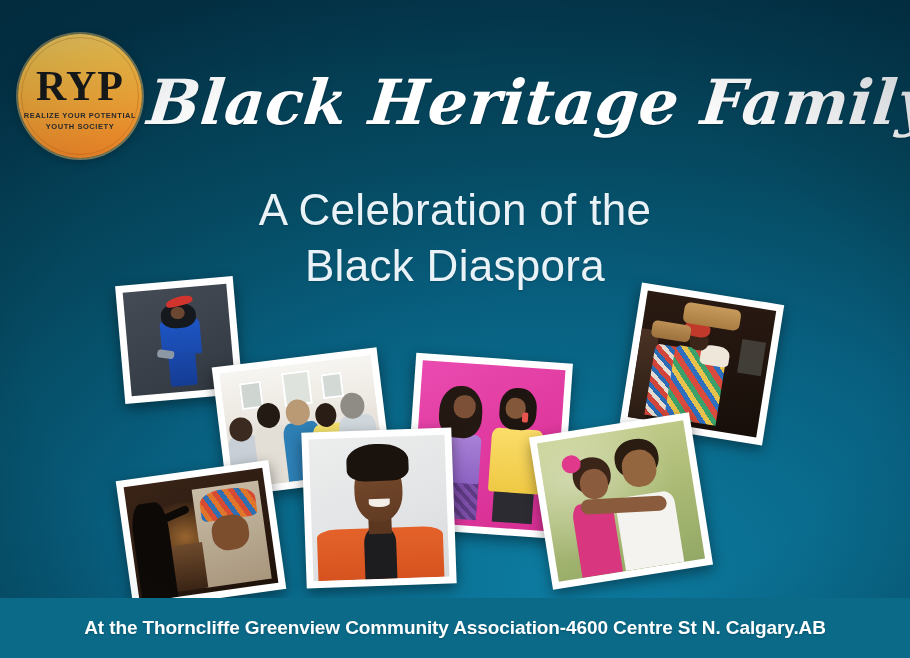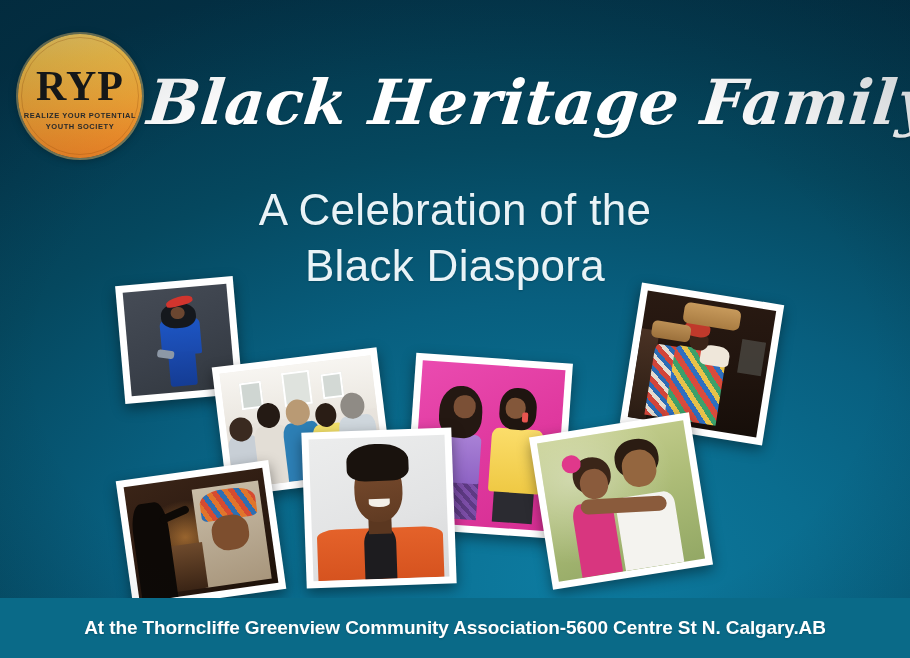--- a/index.html
+++ b/index.html
@@ -344,16 +344,16 @@
         <div class="artist"></div>
         <div class="arm2"></div>
       </div>
     </div>
 
   </div>
 
   <div class="vignette"></div>
 
   <div class="footer">
-    <div class="footer-text">At the Thorncliffe Greenview Community Association-5600 Centre St N. Calgary.AB</div>
+    <div class="footer-text">At the Thorncliffe Greenview Community Association-4600 Centre St N. Calgary.AB</div>
   </div>
 
 </div>
 
 </body></html>

